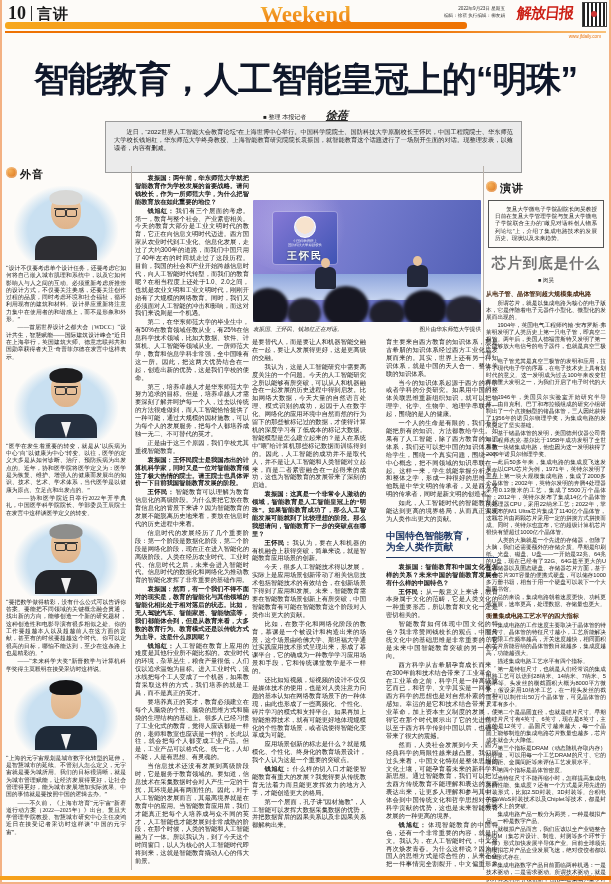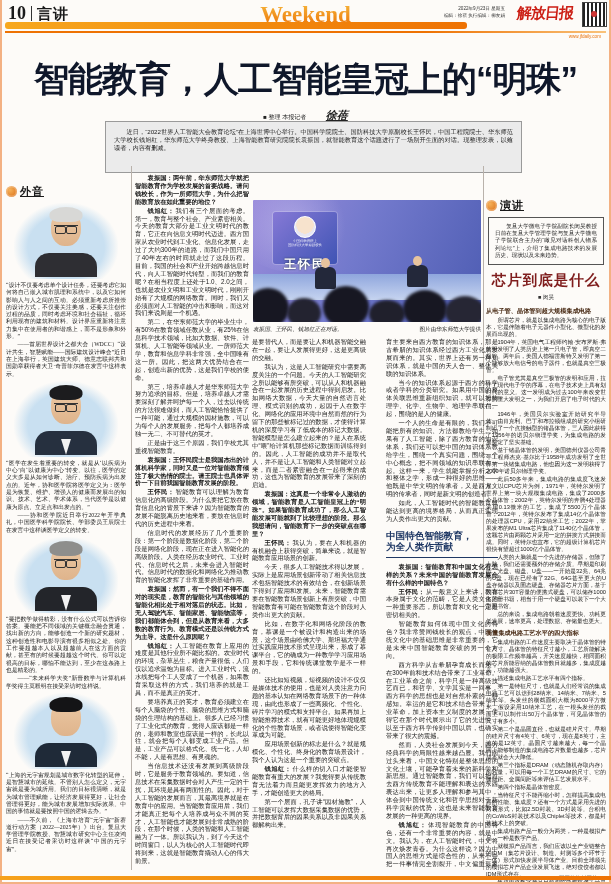--- a/index.html
+++ b/index.html
@@ -32,21 +32,21 @@
             font-weight:900;letter-spacing:-1px;color:#0f172a;}
   .byline{position:absolute;left:0;right:0;top:108px;text-align:center;font-size:6px;color:#222;}
   .byline .nm{font-family:"Liberation Serif",serif;font-style:italic;font-size:11px;font-weight:bold;margin-left:18px;text-decoration:underline;}
   .introbox{position:absolute;left:105px;top:121px;width:399px;height:38px;background:#ebebeb;
             border:0.5px solid #9a9a9a;padding:6px 8px;font-size:6.2px;line-height:8.2px;
             text-align:justify;text-indent:2em;color:#222;}
   
   .vline{position:absolute;top:166px;bottom:14px;width:1px;background:#b9b2ab;}
   
   .waiyin{position:absolute;left:6px;top:165px;width:120px;height:700px;overflow:hidden;}
-  .colhdr{display:flex;align-items:center;margin:19px 0 4px;text-decoration:underline;}
+  .colhdr{display:flex;margin:2px 0 4px;}
   .badge{width:11px;height:11px;border-radius:50%;margin-right:3px;
          background:radial-gradient(circle at 35% 35%,#f5b15a,#d96b12);box-shadow:inset 0 0 0 1.5px #fff4;}
   .colhdr b{font-size:11px;letter-spacing:1px;}
   .portrait{position:relative;width:104px;height:76px;margin:3px auto 3px;}
   .splash{position:absolute;inset:0;background:radial-gradient(ellipse at 50% 58%,#c9e0f1 0 52%,rgba(201,224,241,0) 72%);}
   .p-torso{position:absolute;bottom:2px;left:50%;transform:translateX(-50%);width:62px;height:24px;border-radius:14px 14px 0 0;}
   .p-shirt{position:absolute;bottom:2px;left:50%;transform:translateX(-50%);width:10px;height:16px;background:#f2f2f2;clip-path:polygon(0 0,100% 0,50% 100%);}
   .p-head{position:absolute;top:7px;left:50%;transform:translateX(-50%);width:30px;height:36px;border-radius:46%;background:linear-gradient(#ecc9a4,#dfb48c);}
   .p-hair{position:absolute;top:4px;left:50%;transform:translateX(-50%);width:33px;height:15px;border-radius:50% 50% 35% 35%;}
   .p-glasses{position:absolute;top:22px;left:50%;transform:translateX(-50%);width:24px;height:6px;
@@ -73,35 +73,35 @@
          background:linear-gradient(115deg,#9a8cdb 0%,#7279cc 45%,#4d5cb2 100%);}
   .ph-blob1{position:absolute;left:-20px;top:-18px;width:120px;height:90px;border-radius:50%;background:radial-gradient(circle,#c9c2ef88,#c9c2ef00 70%);}
   .ph-floor{position:absolute;left:0;right:0;bottom:22px;height:26px;background:linear-gradient(#8fa6dd,#c6d4f0);}
   .screen{position:absolute;border-radius:3px;background:linear-gradient(135deg,#8679d6,#3f54b4);
           box-shadow:0 0 0 1px #ffffff33;color:#fff;text-align:center;}
   .scr-l{left:20px;top:12px;width:64px;height:52px;}
   .scr-r{left:138px;top:9px;width:66px;height:55px;}
   .scr-face{width:20px;height:20px;border-radius:50%;background:radial-gradient(circle at 50% 40%,#f7e3cd 55%,#e6e6f2 56%);
             margin:4px auto 1px;border:1px solid #fff;}
   .scr-t{font-size:3.4px;line-height:4.4px;opacity:.9;}
-  .scr-n{font-size:12px;font-weight:bold;letter-spacing:2px;margin-top:8px;text-shadow:0 0 2px #233;}
+  .scr-n{font-size:10px;font-weight:bold;letter-spacing:2px;margin-top:1px;text-shadow:0 0 2px #233;}
   .person{position:absolute;width:30px;height:40px;}
   .pr1{left:58px;top:58px;}.pr2{left:150px;top:56px;}
   .person .ph{position:absolute;top:0;left:10px;width:9px;height:10px;border-radius:50%;background:#e8c49e;}
   .person .pb{position:absolute;top:9px;left:4px;width:21px;height:22px;border-radius:6px 6px 2px 2px;background:#23283a;}
   .person .pc{position:absolute;top:16px;left:-2px;width:34px;height:20px;border-radius:5px;background:#f0f2f6;z-index:-1;}
   .aud{position:absolute;bottom:-6px;border-radius:50%;filter:blur(1.5px);background:#171722;}
   
   .caption{position:absolute;left:253px;top:326px;width:228px;display:flex;justify-content:space-between;font-size:5.6px;color:#222;}
   .caption .cl{font-family:"Liberation Serif",serif;font-style:italic;}
   
   .yanjiang{position:absolute;left:486px;top:179px;width:120px;height:703px;overflow:hidden;}
   .yj-box{border:0.7px solid #555;margin:3px 2px 6px;padding:5px 6px;font-size:5.6px;line-height:7.2px;
           text-align:justify;text-indent:2em;position:relative;}
-  .yj-title{text-align:center;font-size:14.5px;font-weight:900;letter-spacing:1px;margin:3px 0 4px;color:#7f1d1d;}
+  .yj-title{text-align:center;font-size:14.5px;font-weight:900;letter-spacing:1px;margin:3px 0 4px;color:#737373;}
   .yj-byline{text-align:center;font-size:5.6px;color:#333;margin-bottom:5px;}
   .yj-flow{font-size:5.7px;line-height:7px;}
   .yj-flow .para{margin-bottom:1px;}
   .yj-flow .para.sub{font-size:6.2px;color:#4a2c16;margin:4px 0 3px;}
 </style>
 </head>
 <body>
 
 <div class="frame"></div>
 

